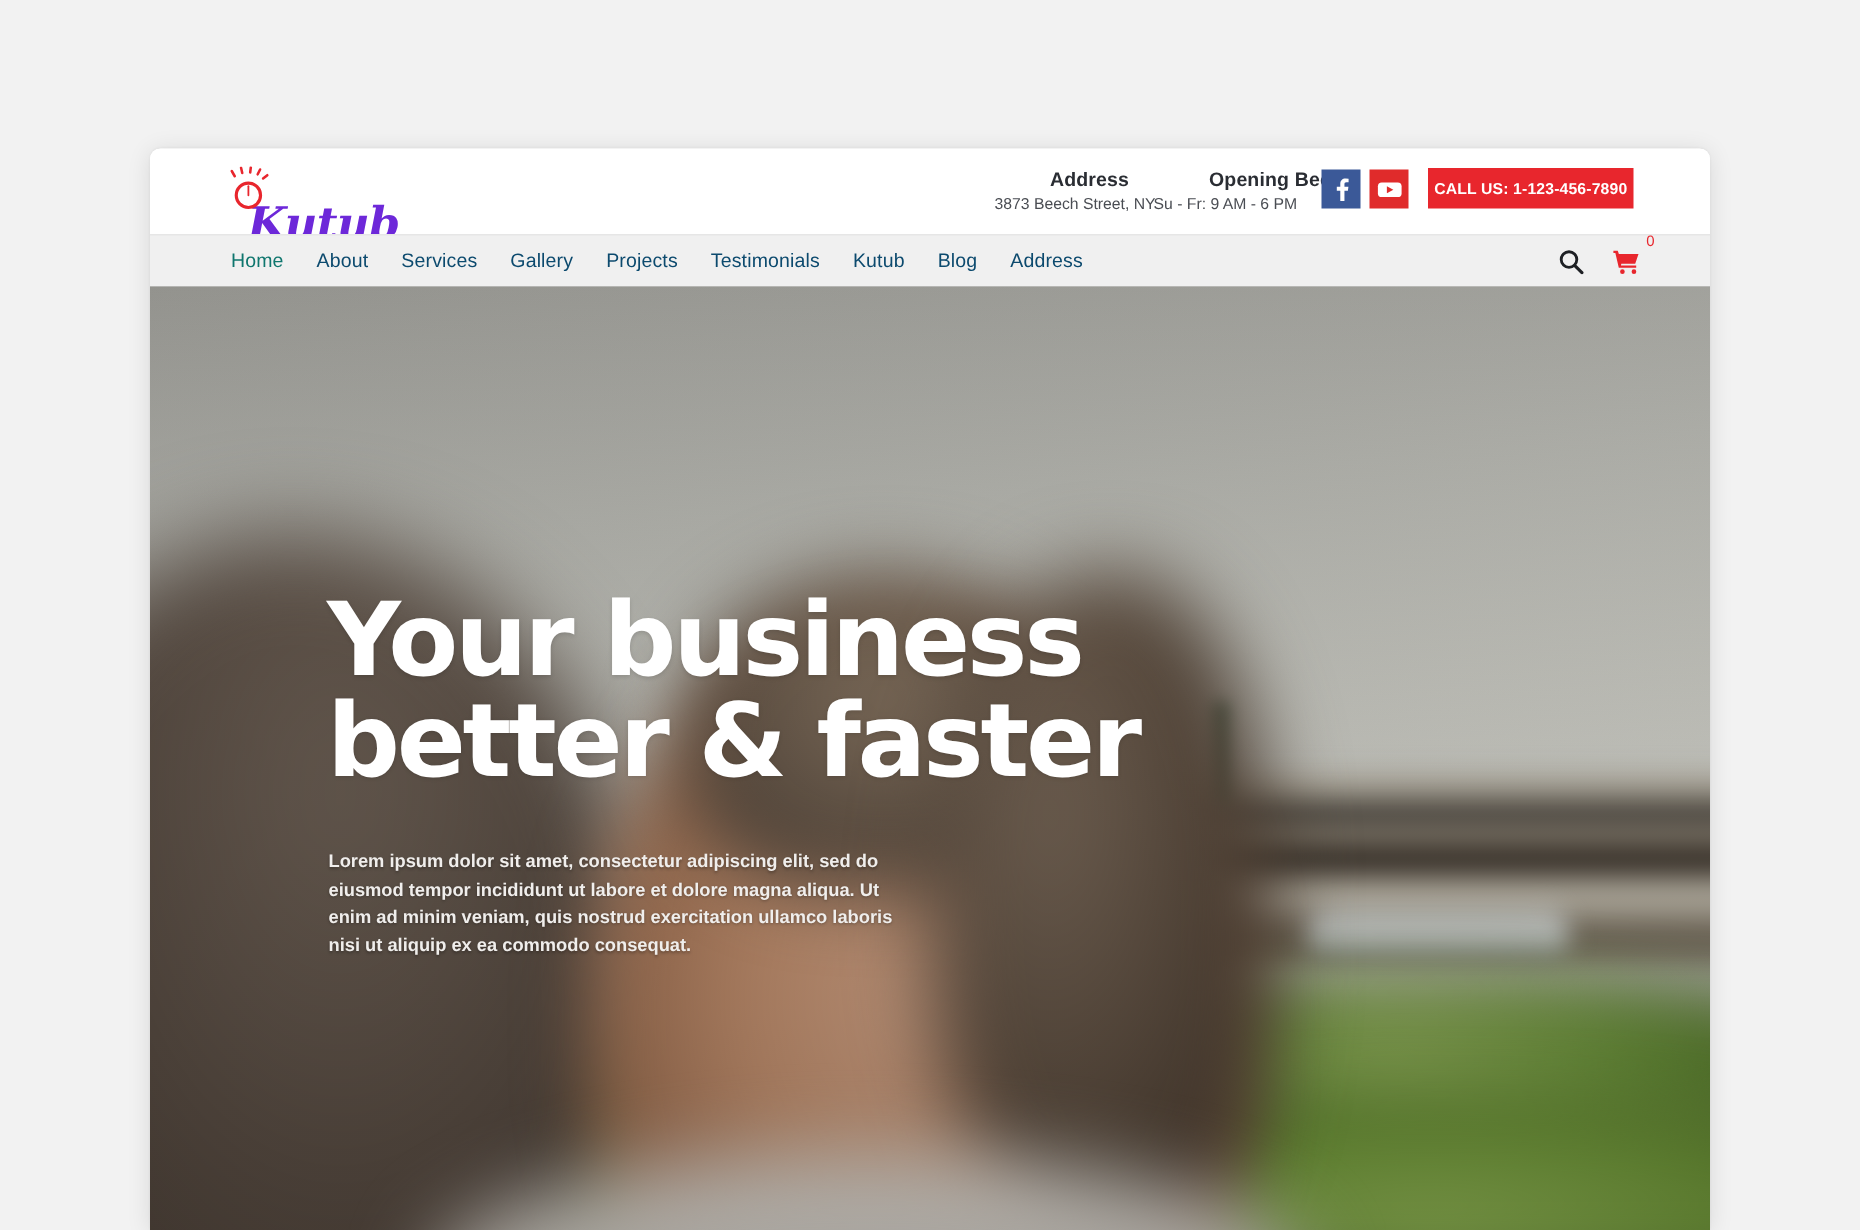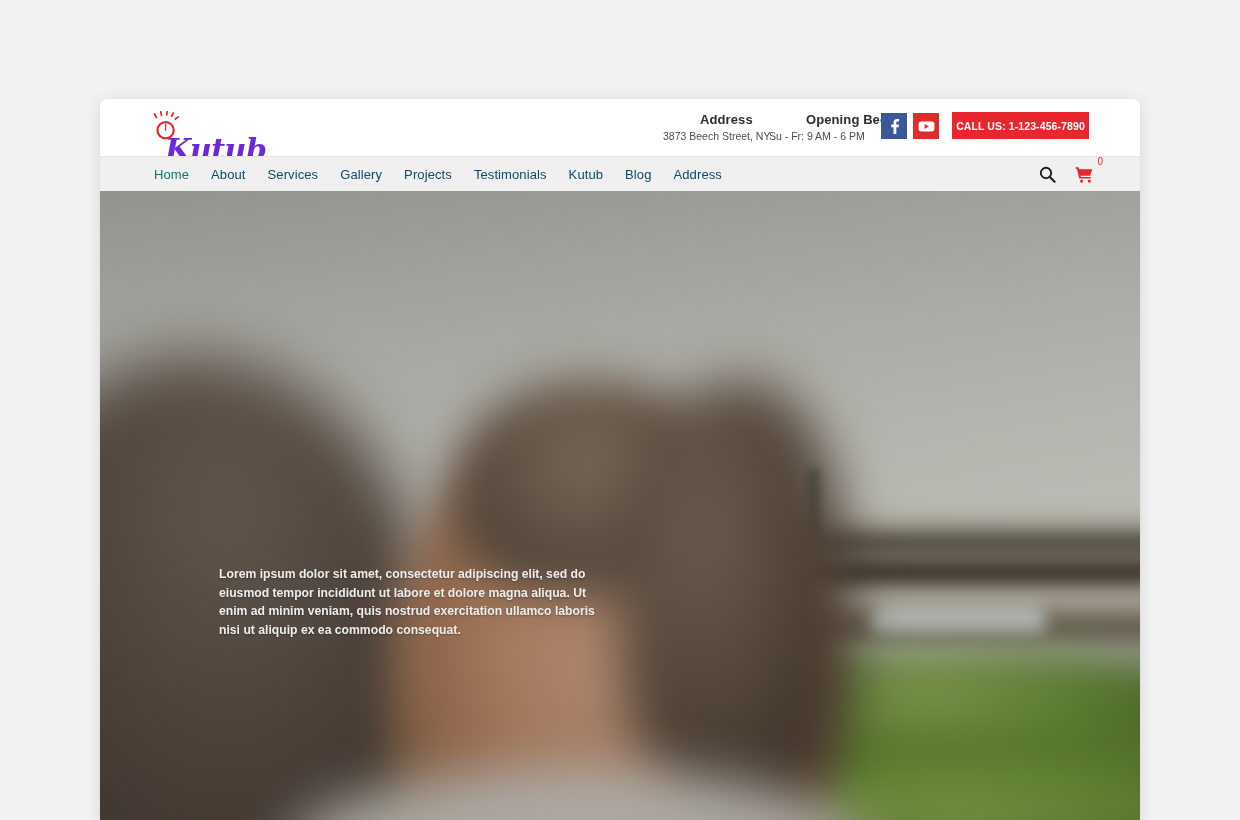--- a/index.html
+++ b/index.html
@@ -447,19 +447,23 @@
       <div class="ph ph-grass-fg"></div>
       <div class="ph ph-hair-left"></div>
       <div class="ph ph-face"></div>
       <div class="ph ph-hair-top"></div>
       <div class="ph ph-hair-right"></div>
       <div class="ph ph-shoulder"></div>
     </div>
     <div class="hero-tint"></div>
 
     <div class="hero-inner">
+      <h1 class="hero-title">
+        <span>Your business</span><br>
+        <span>better &amp; faster</span>
+      </h1>
 
       <p class="hero-text">Lorem ipsum dolor sit amet, consectetur adipiscing elit, sed do eiusmod tempor incididunt ut labore et dolore magna aliqua. Ut enim ad minim veniam, quis nostrud exercitation ullamco laboris nisi ut aliquip ex ea commodo consequat.</p>
 
     </div>
   </section>
 
 </div>
 
 </body></html>

